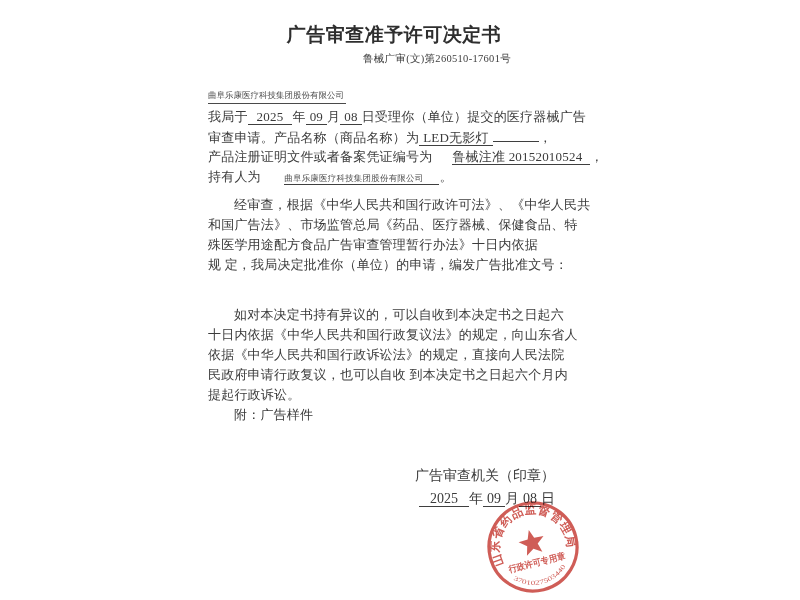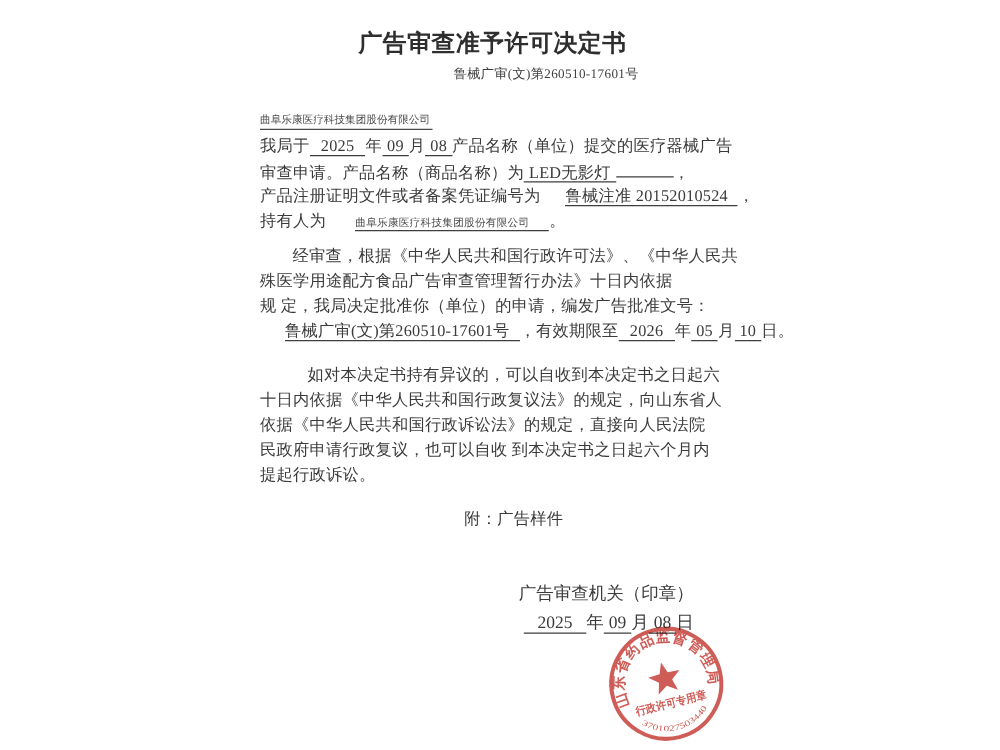--- a/index.html
+++ b/index.html
@@ -17,24 +17,24 @@
     font-size:10.5px;color:#3e3e3e;letter-spacing:0.3px;
   }
   .addressee{
     position:absolute;top:90px;left:208px;
     font-size:8.5px;color:#4a4a4a;
     border-bottom:1px solid #4a4a4a;padding:0 2px 1px 0;
   }
   .body-block{position:absolute;left:208px;width:380px;font-size:13px;line-height:20px;letter-spacing:0.2px;}
   .p1{top:107px;}
   .p2{top:195px;}
-  .p3{top:290px;}
+  .p3{top:305px;}
   .attach{top:406px;font-family:Liberation Mono, monospace;}
   .line{white-space:nowrap;height:20px;}
-  .indent{padding-left:26px;text-align:center;}
+  .indent{padding-left:26px;}
   .u{border-bottom:1px solid #3f3f3f;padding:0 4px;font-family:Liberation Serif, serif;}
   .u-wide{border-bottom:1px solid #3f3f3f;padding:0 9px;}
   .u-tail{border-bottom:1px solid #3f3f3f;padding-right:8px;margin-left:20px;}
   .blank{display:inline-block;border-bottom:1px solid #3f3f3f;height:14px;vertical-align:baseline;}
   .sm{font-size:8.5px;color:#4a4a4a;}
   .sign-block{position:absolute;left:415px;top:466px;font-size:14px;line-height:20px;}
   .sign-date{margin-top:3px;padding-left:4px;white-space:nowrap;}
   .seal{
     position:absolute;left:483px;top:497px;width:100px;height:100px;
     mix-blend-mode:multiply;opacity:0.88;
@@ -50,40 +50,38 @@
 <div class="page">
 
   <div class="title">广告审查准予许可决定书</div>
 
   <div class="doc-no">鲁械广审(文)第260510-17601号</div>
 
   <div class="addressee">曲阜乐康医疗科技集团股份有限公司</div>
 
   <div class="body-block p1">
     <div class="line">
-      <span>我局于</span><span class="u-wide">2025</span><span>年</span><span class="u">09</span><span>月</span><span class="u">08</span><span>产品名称（单位）提交的医疗器械广告</span>
+      <span>我局于</span><span class="u-wide">2025</span><span>年</span><span class="u">09</span><span>月</span><span class="u">08</span><span>日受理你（单位）提交的医疗器械广告</span>
     </div>
     <div class="line">
       <span>审查申请。产品名称（商品名称）为</span><span class="u">LED无影灯</span><span class="blank" style="width:46px"></span><span>，</span>
     </div>
     <div class="line">
       <span>产品注册证明文件或者备案凭证编号为</span><span class="u-tail">鲁械注准 20152010524</span><span>，</span>
     </div>
     <div class="line">
       <span>持有人为</span>&nbsp;<span class="u-tail" style="padding-right:16px"><span class="sm">曲阜乐康医疗科技集团股份有限公司</span></span><span>。</span>
     </div>
   </div>
 
   <div class="body-block p2">
     <div class="line indent">经审查，根据《中华人民共和国行政许可法》、《中华人民共</div>
+    <div class="line">和国广告法》、市场监管总局《药品、医疗器械、保健食品、特</div>
     <div class="line">殊医学用途配方食品广告审查管理暂行办法》十日内依据</div>
     <div class="line">规 定，我局决定批准你（单位）的申请，编发广告批准文号：</div>
-    <div class="line">
-      <span class="u-tail">鲁械广审(文)第260510-17601号</span><span>，有效期限至</span><span class="u-wide">2026</span><span>年</span><span class="u">05</span><span>月</span><span class="u">10</span><span>日。</span>
-    </div>
   </div>
 
   <div class="body-block p3">
     <div class="line indent">如对本决定书持有异议的，可以自收到本决定书之日起六</div>
     <div class="line">十日内依据《中华人民共和国行政复议法》的规定，向山东省人</div>
     <div class="line">依据《中华人民共和国行政诉讼法》的规定，直接向人民法院</div>
     <div class="line">民政府申请行政复议，也可以自收 到本决定书之日起六个月内</div>
     <div class="line">提起行政诉讼。</div>
   </div>
 

